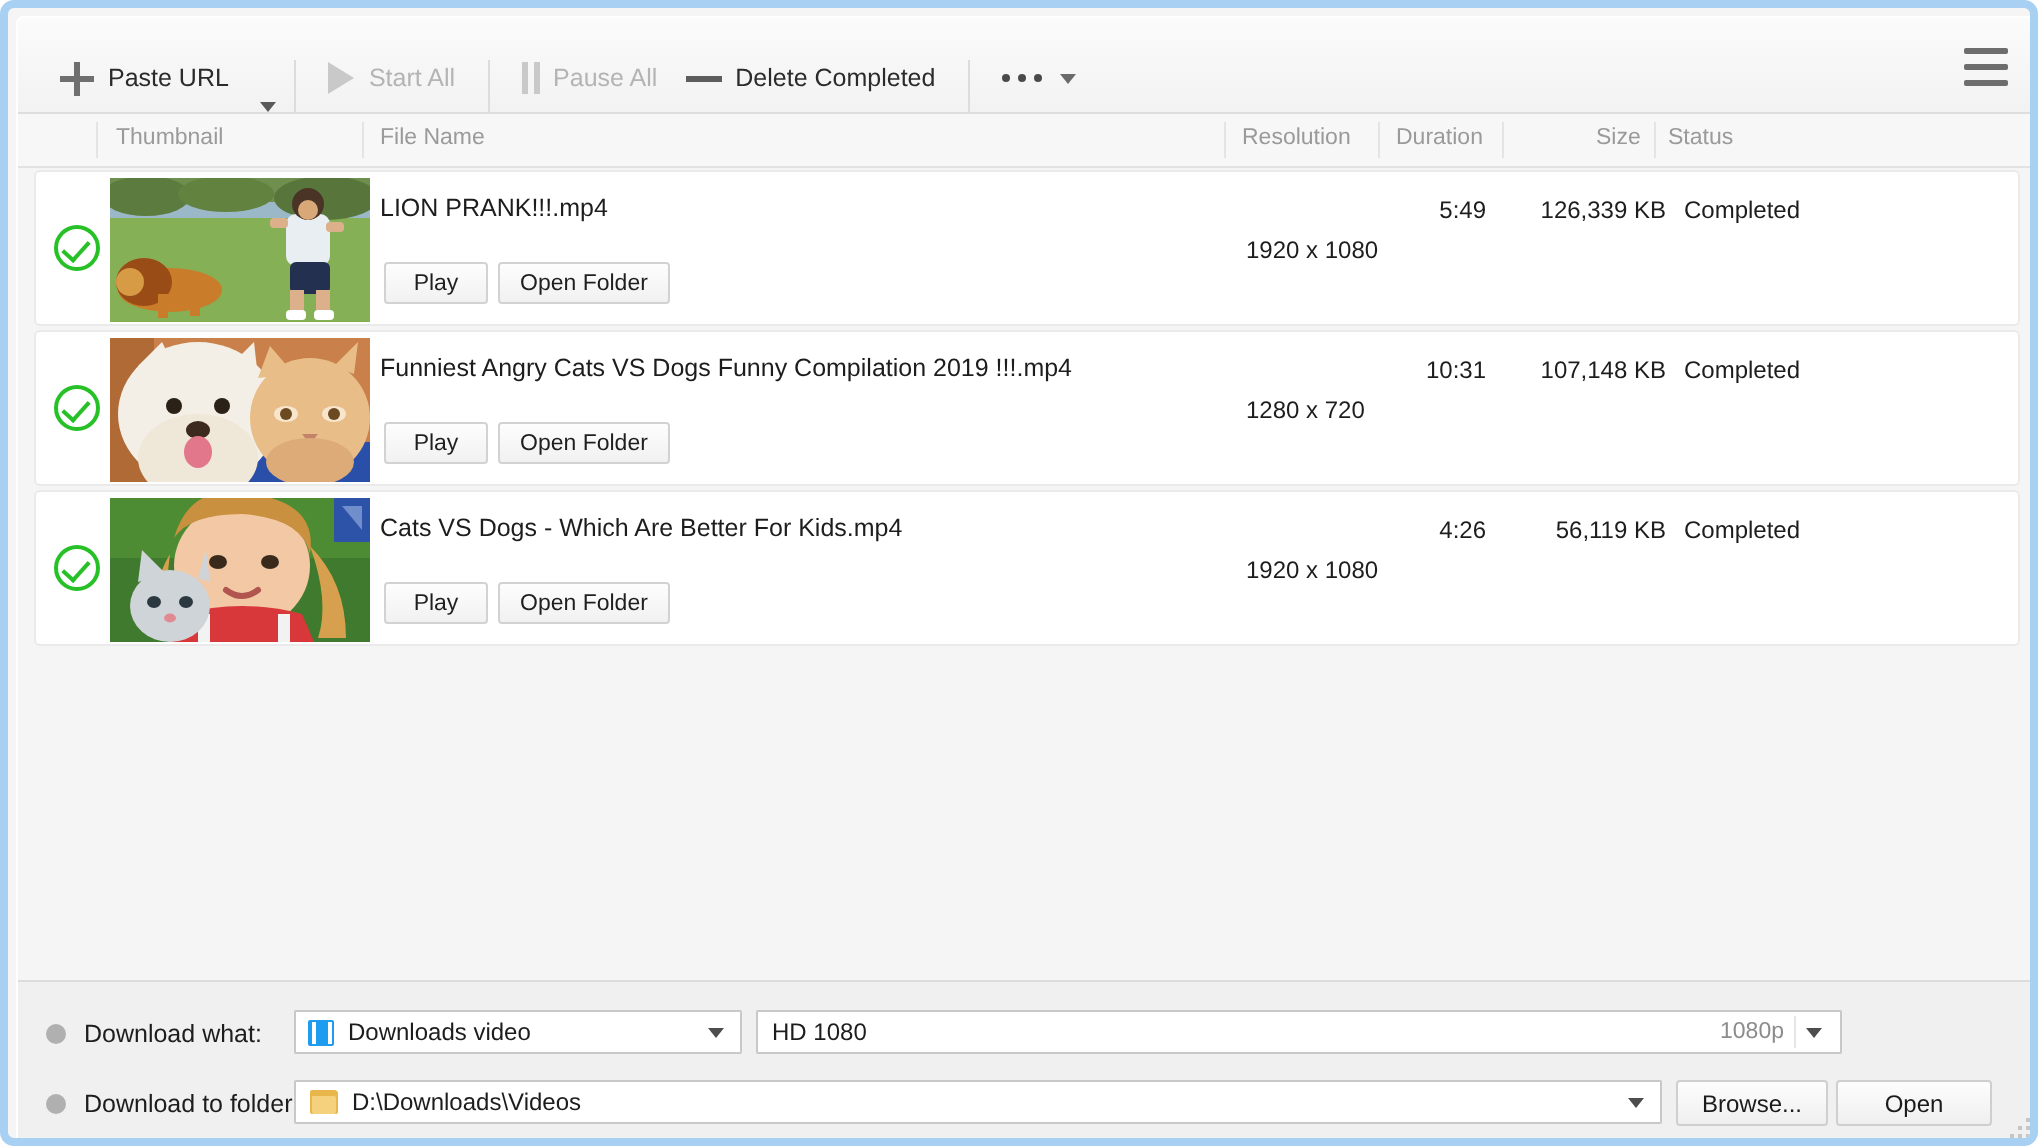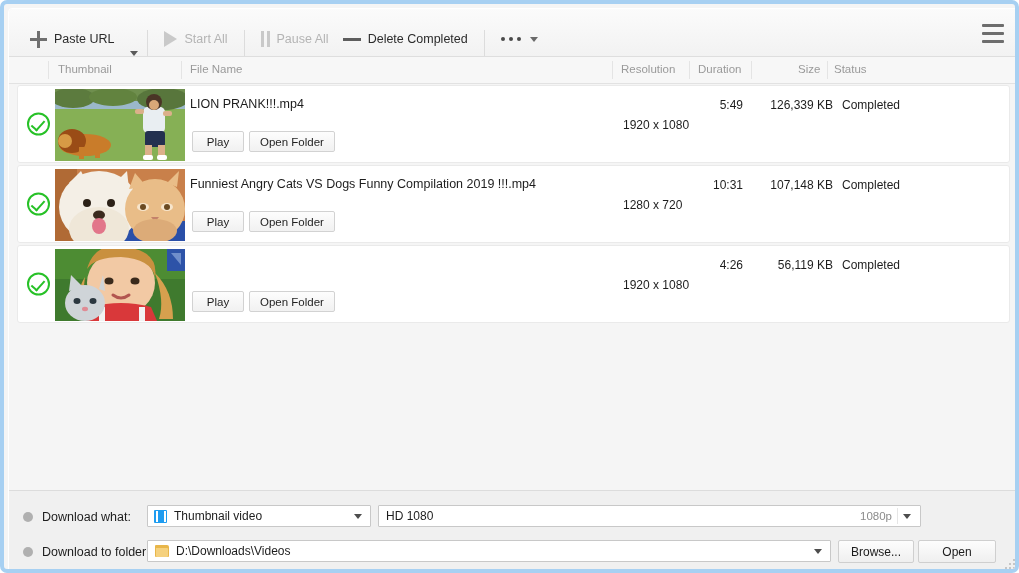--- a/index.html
+++ b/index.html
@@ -621,20 +621,21 @@
             <rect x="44" y="58" width="6" height="14" fill="#f2f2f2"></rect>
             <rect x="84" y="58" width="6" height="14" fill="#f2f2f2"></rect>
             <ellipse cx="30" cy="54" rx="20" ry="18" fill="#cfd4d8"></ellipse>
             <path d="M14 42 L16 26 L28 38 Z" fill="#cfd4d8"></path>
             <path d="M44 40 L48 26 L50 42 Z" fill="#cfd4d8"></path>
             <ellipse cx="22" cy="52" rx="3.5" ry="3" fill="#2c3840"></ellipse>
             <ellipse cx="38" cy="52" rx="3.5" ry="3" fill="#2c3840"></ellipse>
             <ellipse cx="30" cy="60" rx="3" ry="2.2" fill="#e08b94"></ellipse>
           </svg>
         </div>
+        <span class="file-name">Cats VS Dogs - Which Are Better For Kids.mp4</span>
         <div class="row-actions">
           <button class="btn-small">Play</button>
           <button class="btn-small">Open Folder</button>
         </div>
         <span class="cell resolution">1920 x 1080</span>
         <span class="cell duration">4:26</span>
         <span class="cell size">56,119 KB</span>
         <span class="cell status">Completed</span>
       </div>
 
@@ -643,21 +644,21 @@
     <div id="bottom-panel">
 
       <div class="bp-row" id="bp-row-what">
         <span class="bullet"></span>
         <span class="bp-label">Download what:</span>
 
         <div class="combo" id="combo-what">
           <span id="film-icon">
               <i></i>
             </span>
-          <span class="combo-text">Thumbnail video</span>
+          <span class="combo-text">Downloads video</span>
           <span class="combo-caret"></span>
         </div>
 
         <div class="combo" id="combo-quality">
           <span class="combo-text">HD 1080</span>
           <span id="quality-badge">1080p</span>
           <span id="quality-divider"></span>
           <span class="combo-caret"></span>
         </div>
       </div>

